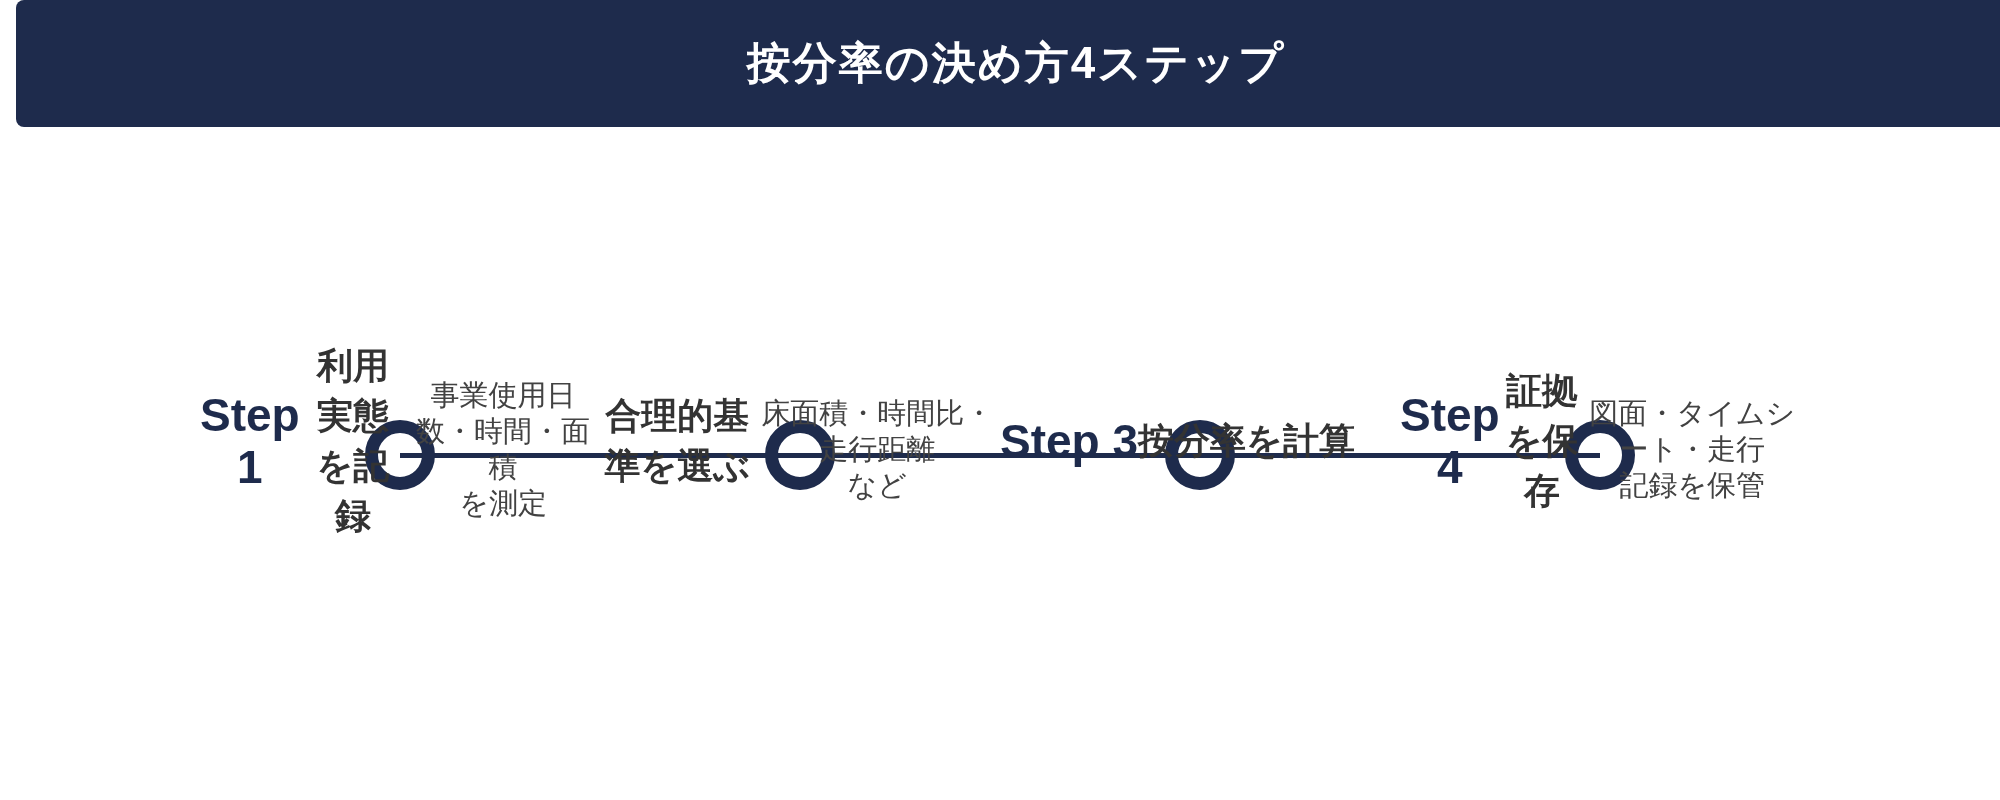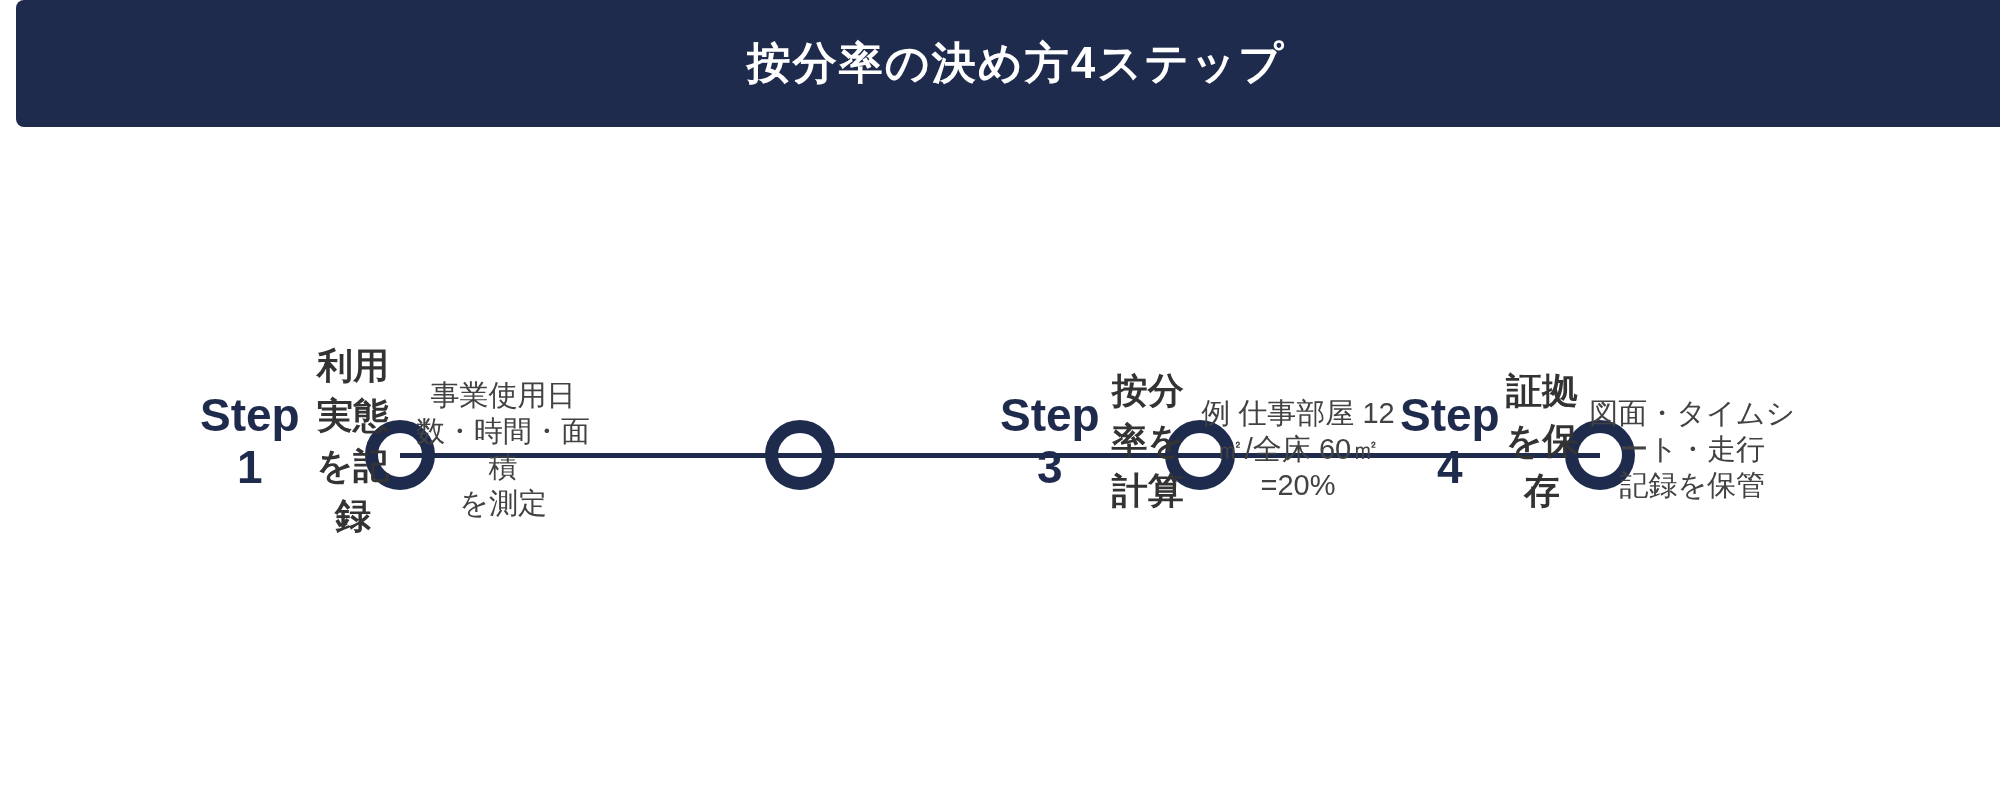--- a/index.html
+++ b/index.html
@@ -83,28 +83,29 @@
   <div class="step-col">
     <div class="step-label">Step 1</div>
     <div class="tl-spacer"></div>
     <div class="step-heading">利用実態を記録</div>
     <div class="step-desc">事業使用日数・時間・面積
 を測定</div>
   </div>
 
   <div class="step-col">
     <div class="tl-spacer"></div>
+    <div class="step-heading">合理的基準を選ぶ</div>
+    <div class="step-desc">床面積・時間比・走行距離
+など</div>
   </div>
 
   <div class="step-col">
     <div class="step-label">Step 3</div>
     <div class="tl-spacer"></div>
     <div class="step-heading">按分率を計算</div>
-    <div class="step-desc">例 仕事部屋 12㎡/全床 60㎡
-=20%</div>
   </div>
 
   <div class="step-col">
     <div class="step-label">Step 4</div>
     <div class="tl-spacer"></div>
     <div class="step-heading">証拠を保存</div>
     <div class="step-desc">図面・タイムシート・走行
 記録を保管</div>
   </div>
 

